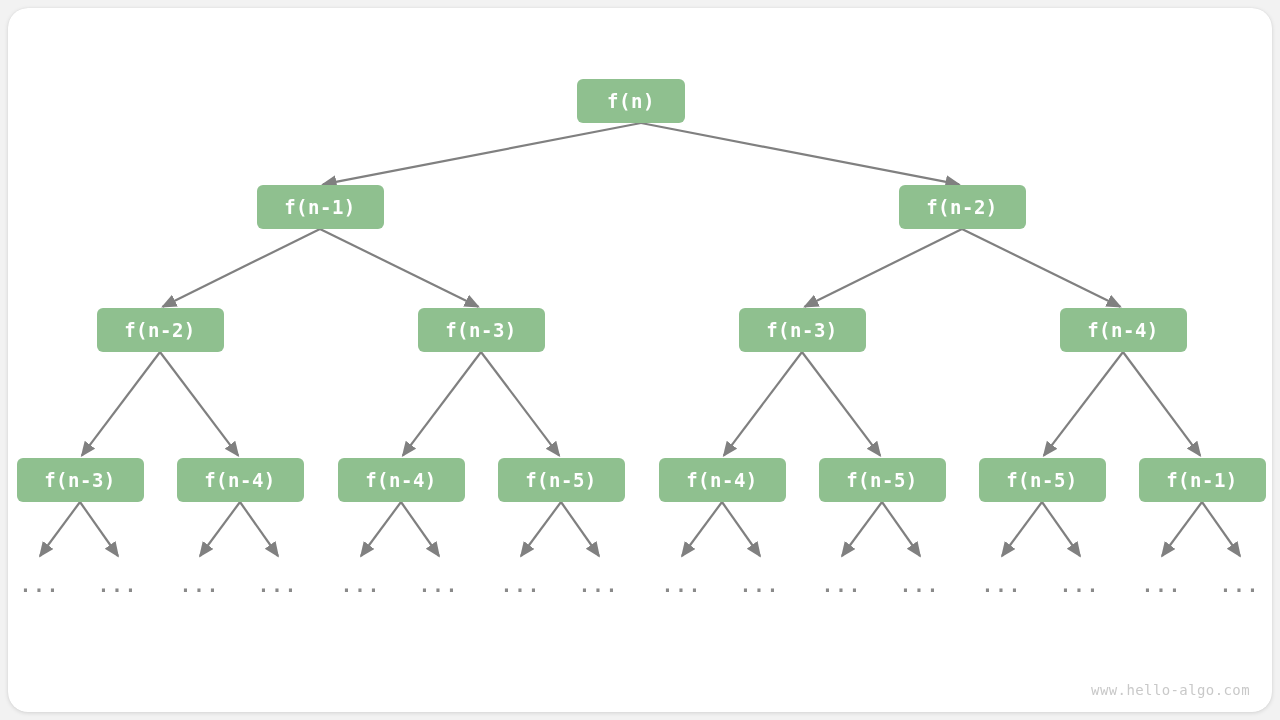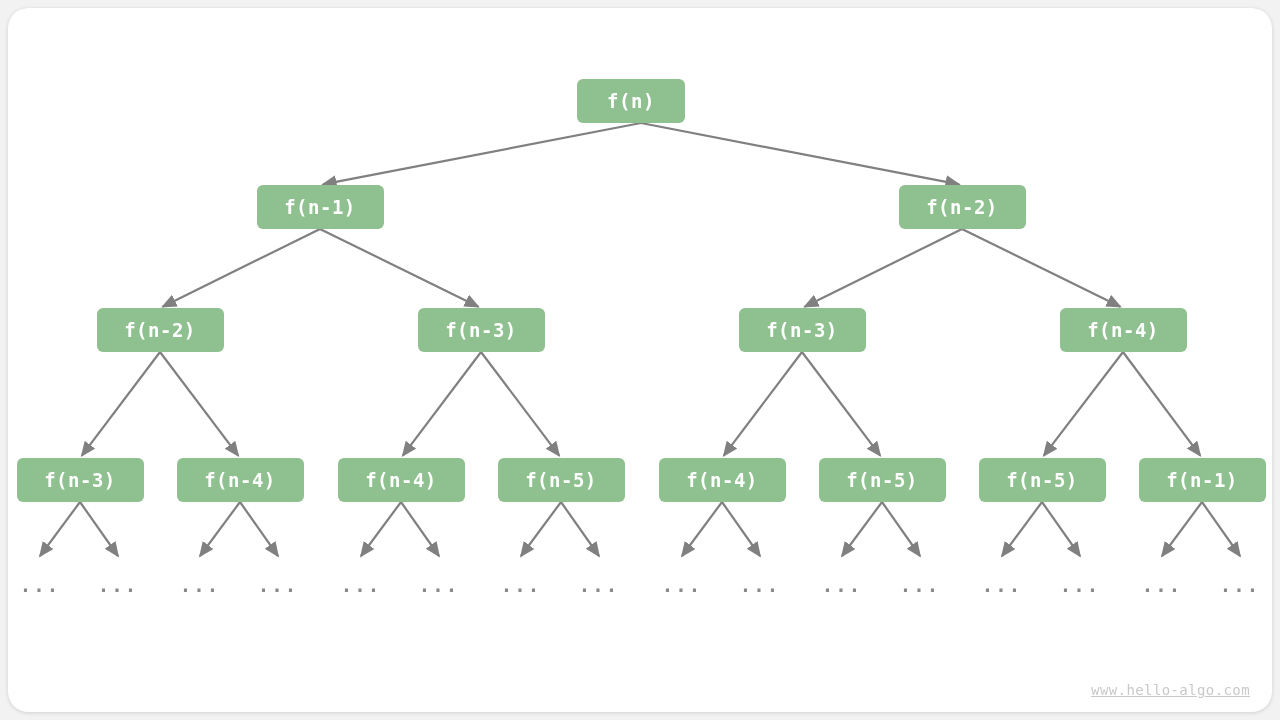--- a/index.html
+++ b/index.html
@@ -63,21 +63,20 @@
   }
   #watermark {
     position: absolute;
     right: 22px;
     bottom: 14px;
     color: #c9c9c9;
     font-size: 14px;
     letter-spacing: 0.4px;
     white-space: nowrap;
     user-select: none;
-    text-decoration: underline;
   }
 </style>
 </head>
 <body>
 
 <div id="card">
   <div id="stage">
     <svg id="edges" viewBox="0 0 1280 720" xmlns="http://www.w3.org/2000/svg">
       <defs>
         <marker id="arrowhead" markerWidth="7" markerHeight="7" refX="6.2" refY="3" orient="auto" markerUnits="strokeWidth">

